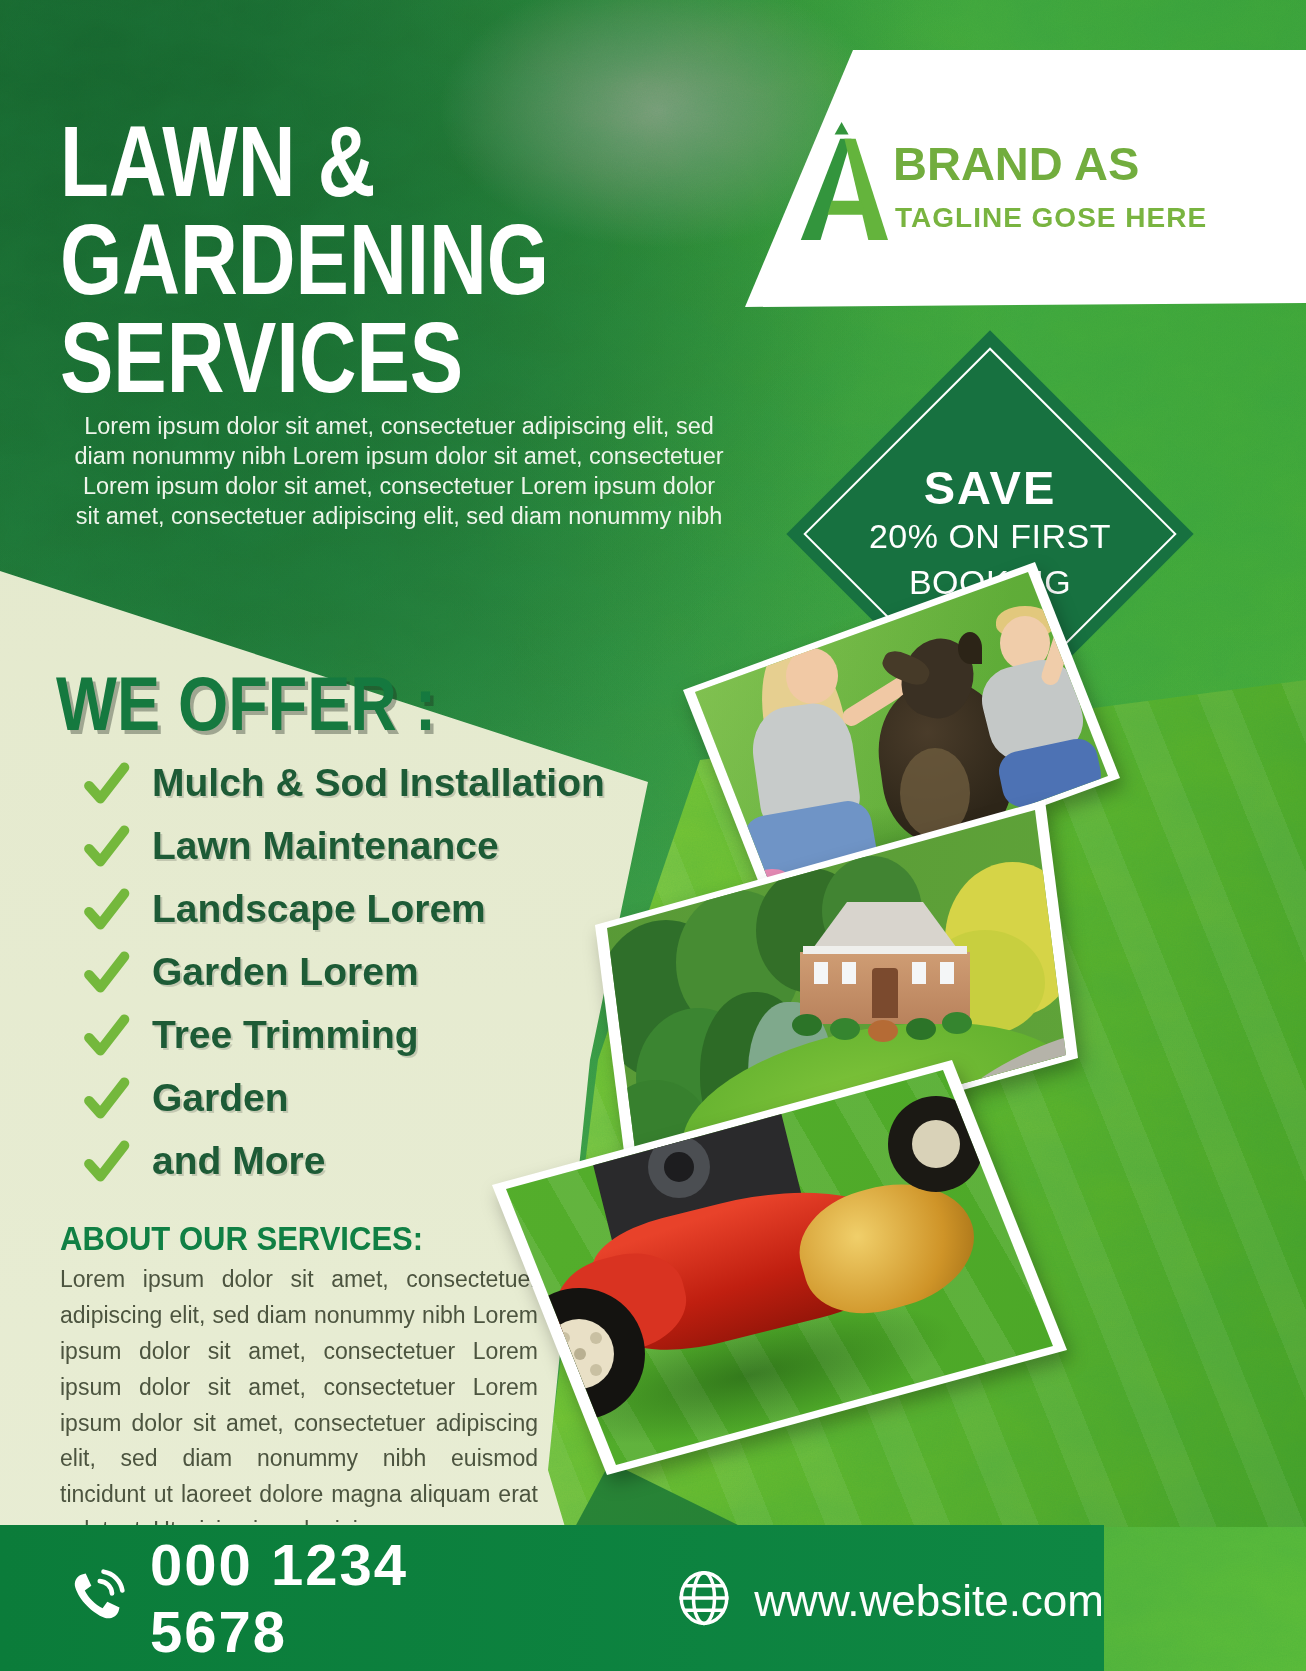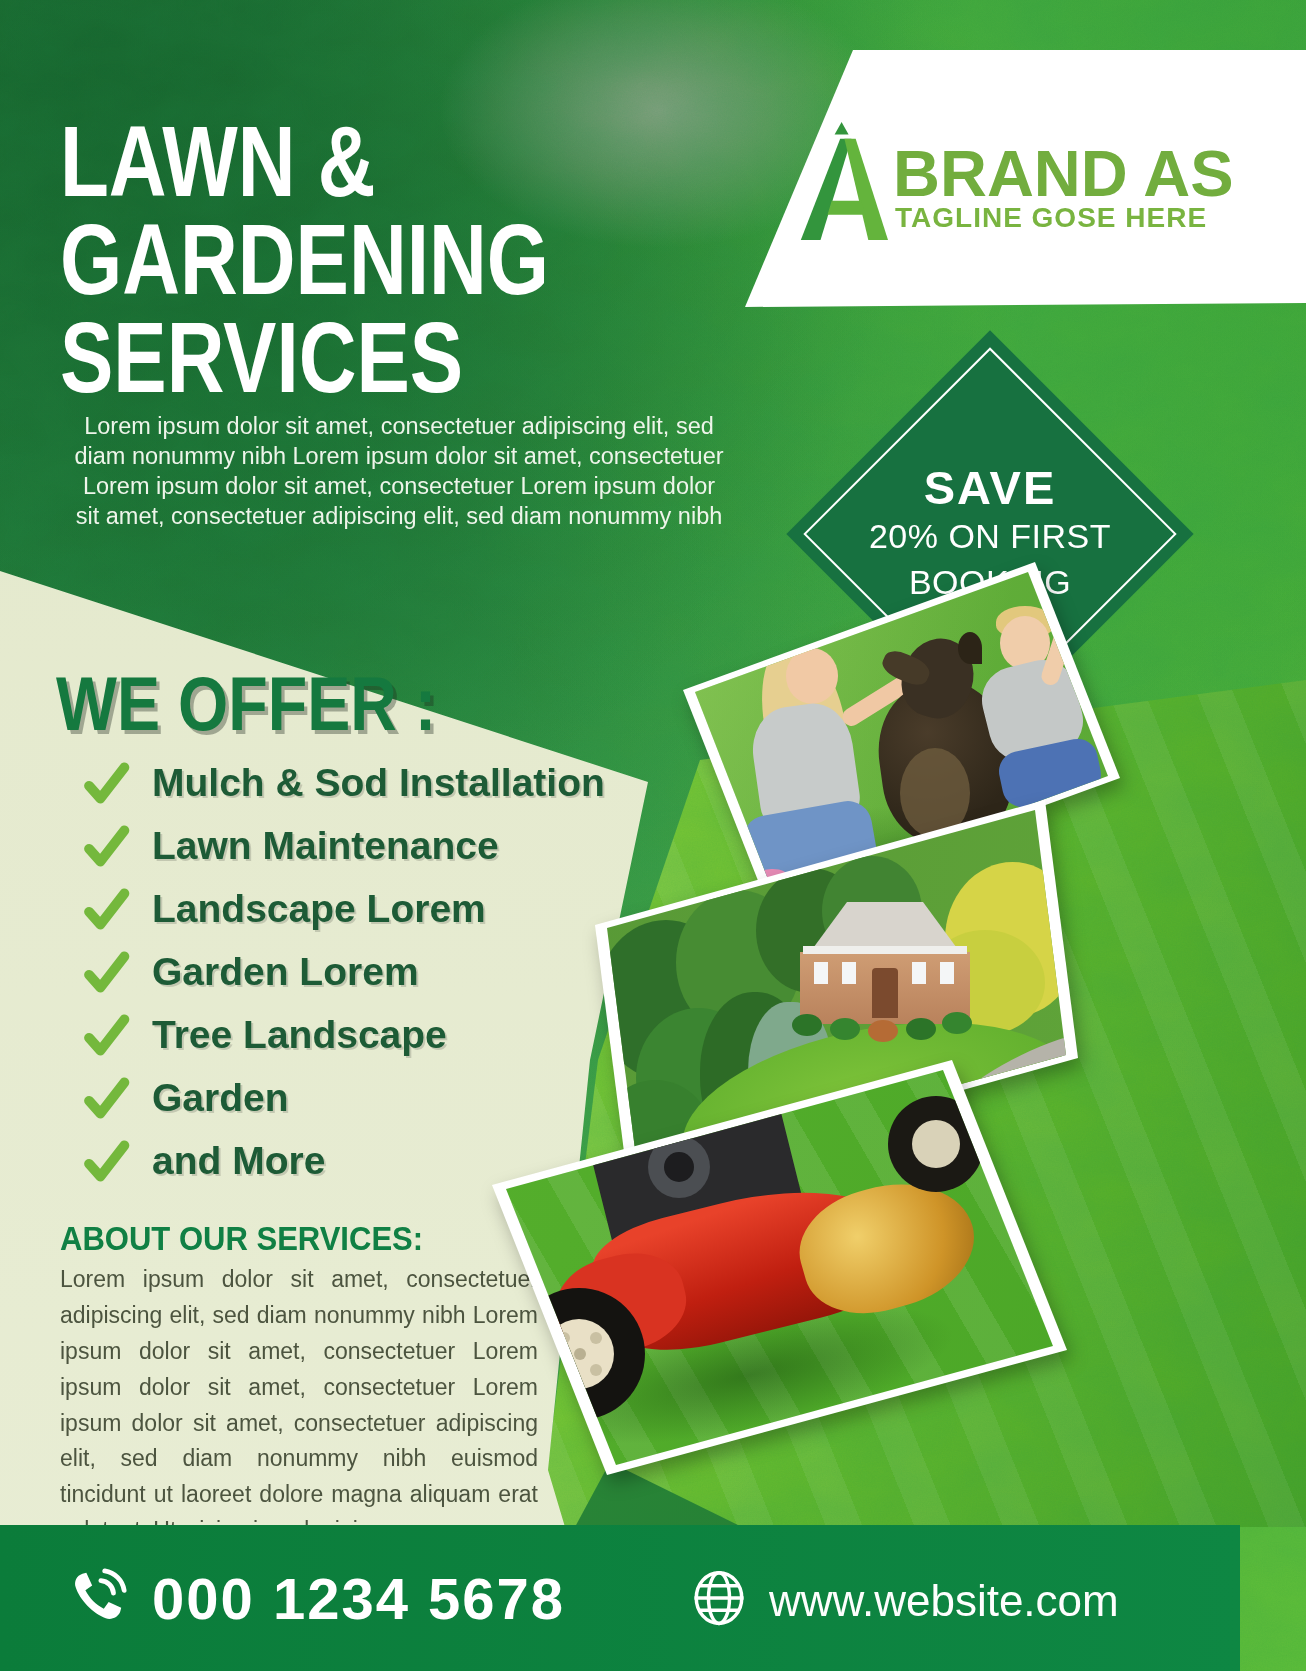--- a/index.html
+++ b/index.html
@@ -30,21 +30,21 @@
     repeating-linear-gradient(68deg, rgba(255,255,255,.07) 0 34px, rgba(255,255,255,0) 34px 82px),
     linear-gradient(105deg,#8acd38 0%,#97d83e 30%,#66ba2d 68%,#4ba326 100%);}
   .noise{left:0;top:0;z-index:1;}
   
   .panel{inset:0;z-index:2;background:linear-gradient(180deg,#e3e8cb,#e8edd4);
     clip-path:polygon(0px 571px,648px 782px,590px 1060px,548px 1470px,565px 1527px,0px 1527px);}
   
   .brand-plate{inset:0;z-index:3;background:#fff;
     clip-path:polygon(853px 50px,1306px 50px,1306px 303px,745px 307px);}
   .brand-logo{left:798px;top:118px;width:90px;height:126px;z-index:4;}
-  .brand-name{left:893px;top:136px;z-index:4;font-size:65px;font-weight:900;
+  .brand-name{left:893px;top:136px;z-index:4;font-size:47px;font-weight:900;
     color:#72ad3e;letter-spacing:0;}
   .brand-tagline{left:895px;top:202px;z-index:4;font-size:28px;font-weight:700;
     color:#79b440;letter-spacing:1px;}
   
   .badge{left:846px;top:390px;width:288px;height:288px;z-index:3;background:#177140;
     transform:rotate(45deg);}
   .badge::after{content:"";position:absolute;inset:12px;border:2.5px solid #fff;}
   .badge-content{position:absolute;inset:0;transform:rotate(-45deg);display:flex;
     flex-direction:column;align-items:center;justify-content:center;color:#fff;text-align:center;}
   .badge-title{font-size:47px;font-weight:800;letter-spacing:2px;line-height:1.1;}
@@ -81,21 +81,21 @@
   .ph-mower{z-index:7;} .ph-mower .photo-frame{clip-path:polygon(492px 1185px,952px 1060px,1067px 1350px,607px 1475px);}
   .ph-mower .scene{clip-path:polygon(506px 1189px,943px 1070px,1053px 1346px,616px 1465px);
     background:
     radial-gradient(circle at 8% 28%, rgba(20,75,15,.6), transparent 35%),
     repeating-linear-gradient(60deg, rgba(255,255,255,.09) 0 30px, rgba(255,255,255,0) 30px 72px),
     linear-gradient(115deg,#5cb32e 0%,#53ad2b 55%,#47a425 100%);}
   .blob{position:absolute;border-radius:50%;}
   
   .bottom-tri{inset:0;z-index:4;background:linear-gradient(120deg,#3a9440,#1e7a31);
     clip-path:polygon(575px 1527px,610px 1462px,742px 1527px);}
-  .footer{left:0;top:1525px;width:1240px;height:146px;z-index:8;
+  .footer{left:0;top:1525px;width:1104px;height:146px;z-index:8;
     background:linear-gradient(90deg,#0b7c3a,#0e8743);display:flex;align-items:center;}
   .footer-phone{display:flex;align-items:center;margin-left:66px;}
   .phone-number{margin-left:24px;color:#fff;font-size:58px;font-weight:900;letter-spacing:2px;}
   .footer-web{display:flex;align-items:flex-end;margin-left:126px;}
   .web-url{margin-left:22px;color:#fdfefd;font-size:44px;font-weight:400;}
 </style>
 </head>
 <body>
 
 <div class="abs bg-base"></div>
@@ -165,21 +165,21 @@
   <li class="offer-item">
     <svg class="check" viewBox="0 0 34 34">
         <path d="M5 19 L13 28 L30 6" stroke="#74b83c" stroke-width="7" fill="none" stroke-linecap="round" stroke-linejoin="round"></path>
       </svg>
     <span class="offer-label">Garden Lorem</span>
     </li>
   <li class="offer-item">
     <svg class="check" viewBox="0 0 34 34">
         <path d="M5 19 L13 28 L30 6" stroke="#74b83c" stroke-width="7" fill="none" stroke-linecap="round" stroke-linejoin="round"></path>
       </svg>
-    <span class="offer-label">Tree Landscape</span>
+    <span class="offer-label">Tree Trimming</span>
     </li>
   <li class="offer-item">
     <svg class="check" viewBox="0 0 34 34">
         <path d="M5 19 L13 28 L30 6" stroke="#74b83c" stroke-width="7" fill="none" stroke-linecap="round" stroke-linejoin="round"></path>
       </svg>
     <span class="offer-label">Garden</span>
     </li>
   <li class="offer-item">
     <svg class="check" viewBox="0 0 34 34">
         <path d="M5 19 L13 28 L30 6" stroke="#74b83c" stroke-width="7" fill="none" stroke-linecap="round" stroke-linejoin="round"></path>

